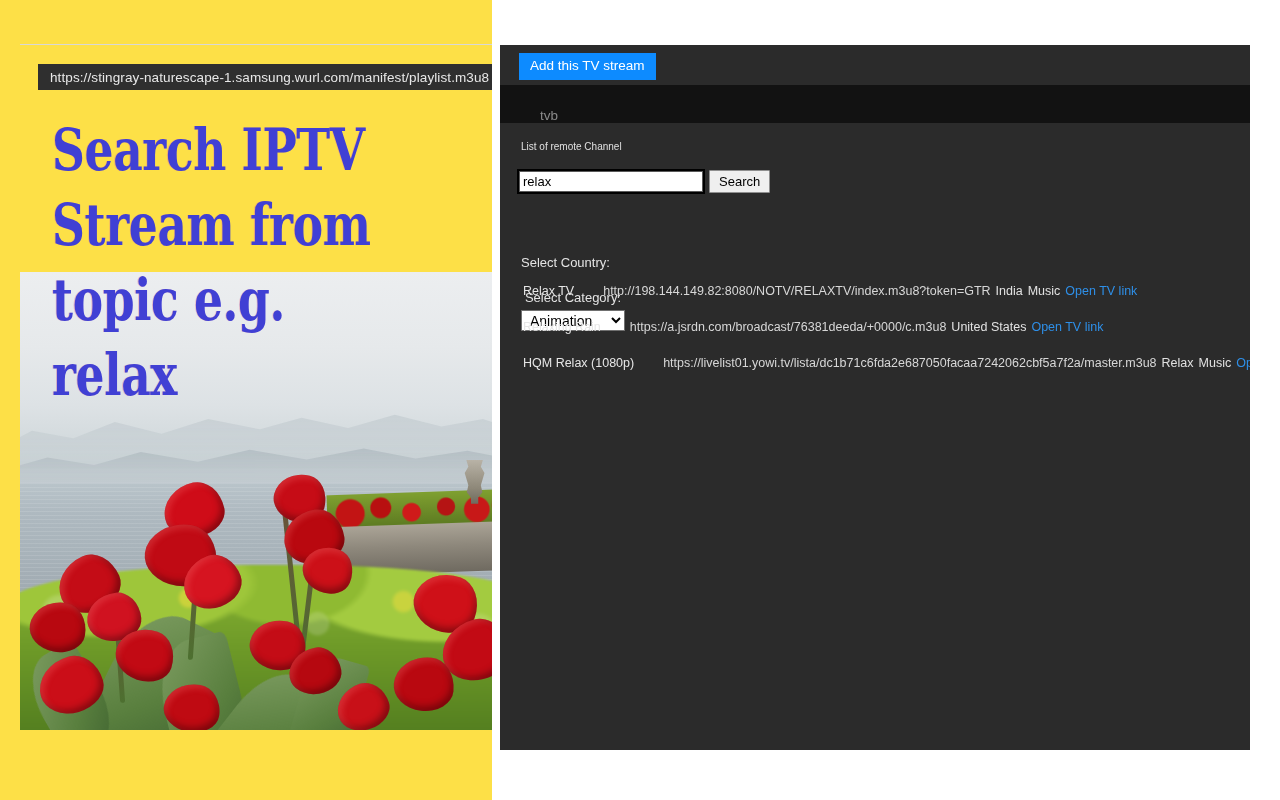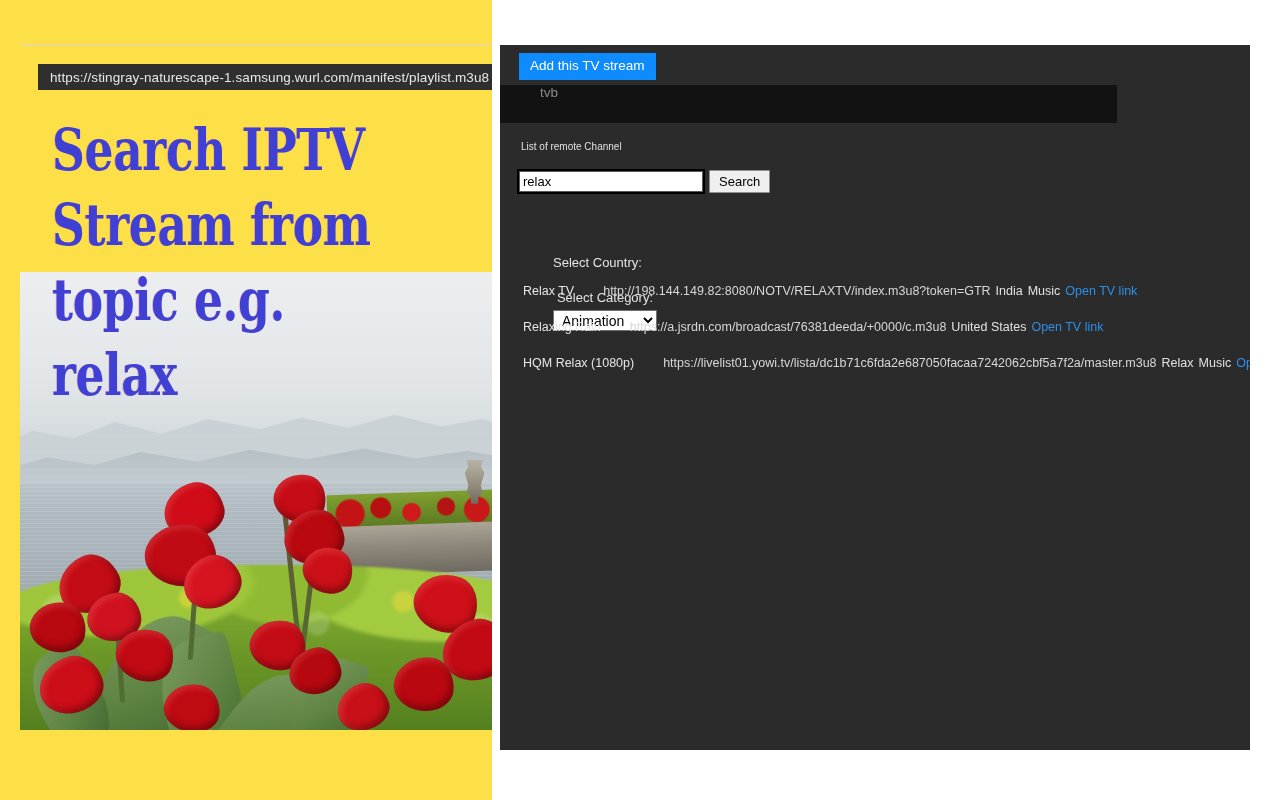--- a/index.html
+++ b/index.html
@@ -233,25 +233,25 @@
     border-radius: 0;
     cursor: pointer;
     font-family: "Liberation Sans", sans-serif;
     white-space: nowrap;
   }
 
   .tvb-band {
     position: absolute;
     left: 0;
     top: 40px;
-    width: 617px;
+    width: 750px;
     height: 38px;
     background: #121212;
     display: flex;
-    align-items: flex-start;
+    align-items: flex-end;
   }
   .tvb-text {
     margin-left: 40px;
     color: #8a8a8a;
     font-size: 13.5px;
   }
 
   .list-label {
     position: absolute;
     left: 21px;
@@ -297,21 +297,20 @@
   }
 
   .select-row {
     position: absolute;
     left: 21px;
     display: flex;
     align-items: center;
     gap: 5px;
     font-size: 13px;
     color: #e4e4e4;
-    margin-left: 32px;
   }
   .select-row.country { top: 210px; }
   .select-row.category { top: 245px; flex-direction: column; }
 
   .native-select {
     font-family: "Liberation Sans", sans-serif;
     font-size: 14px;
     color: #000000;
     background: #ffffff;
     border: 1px solid #707070;

